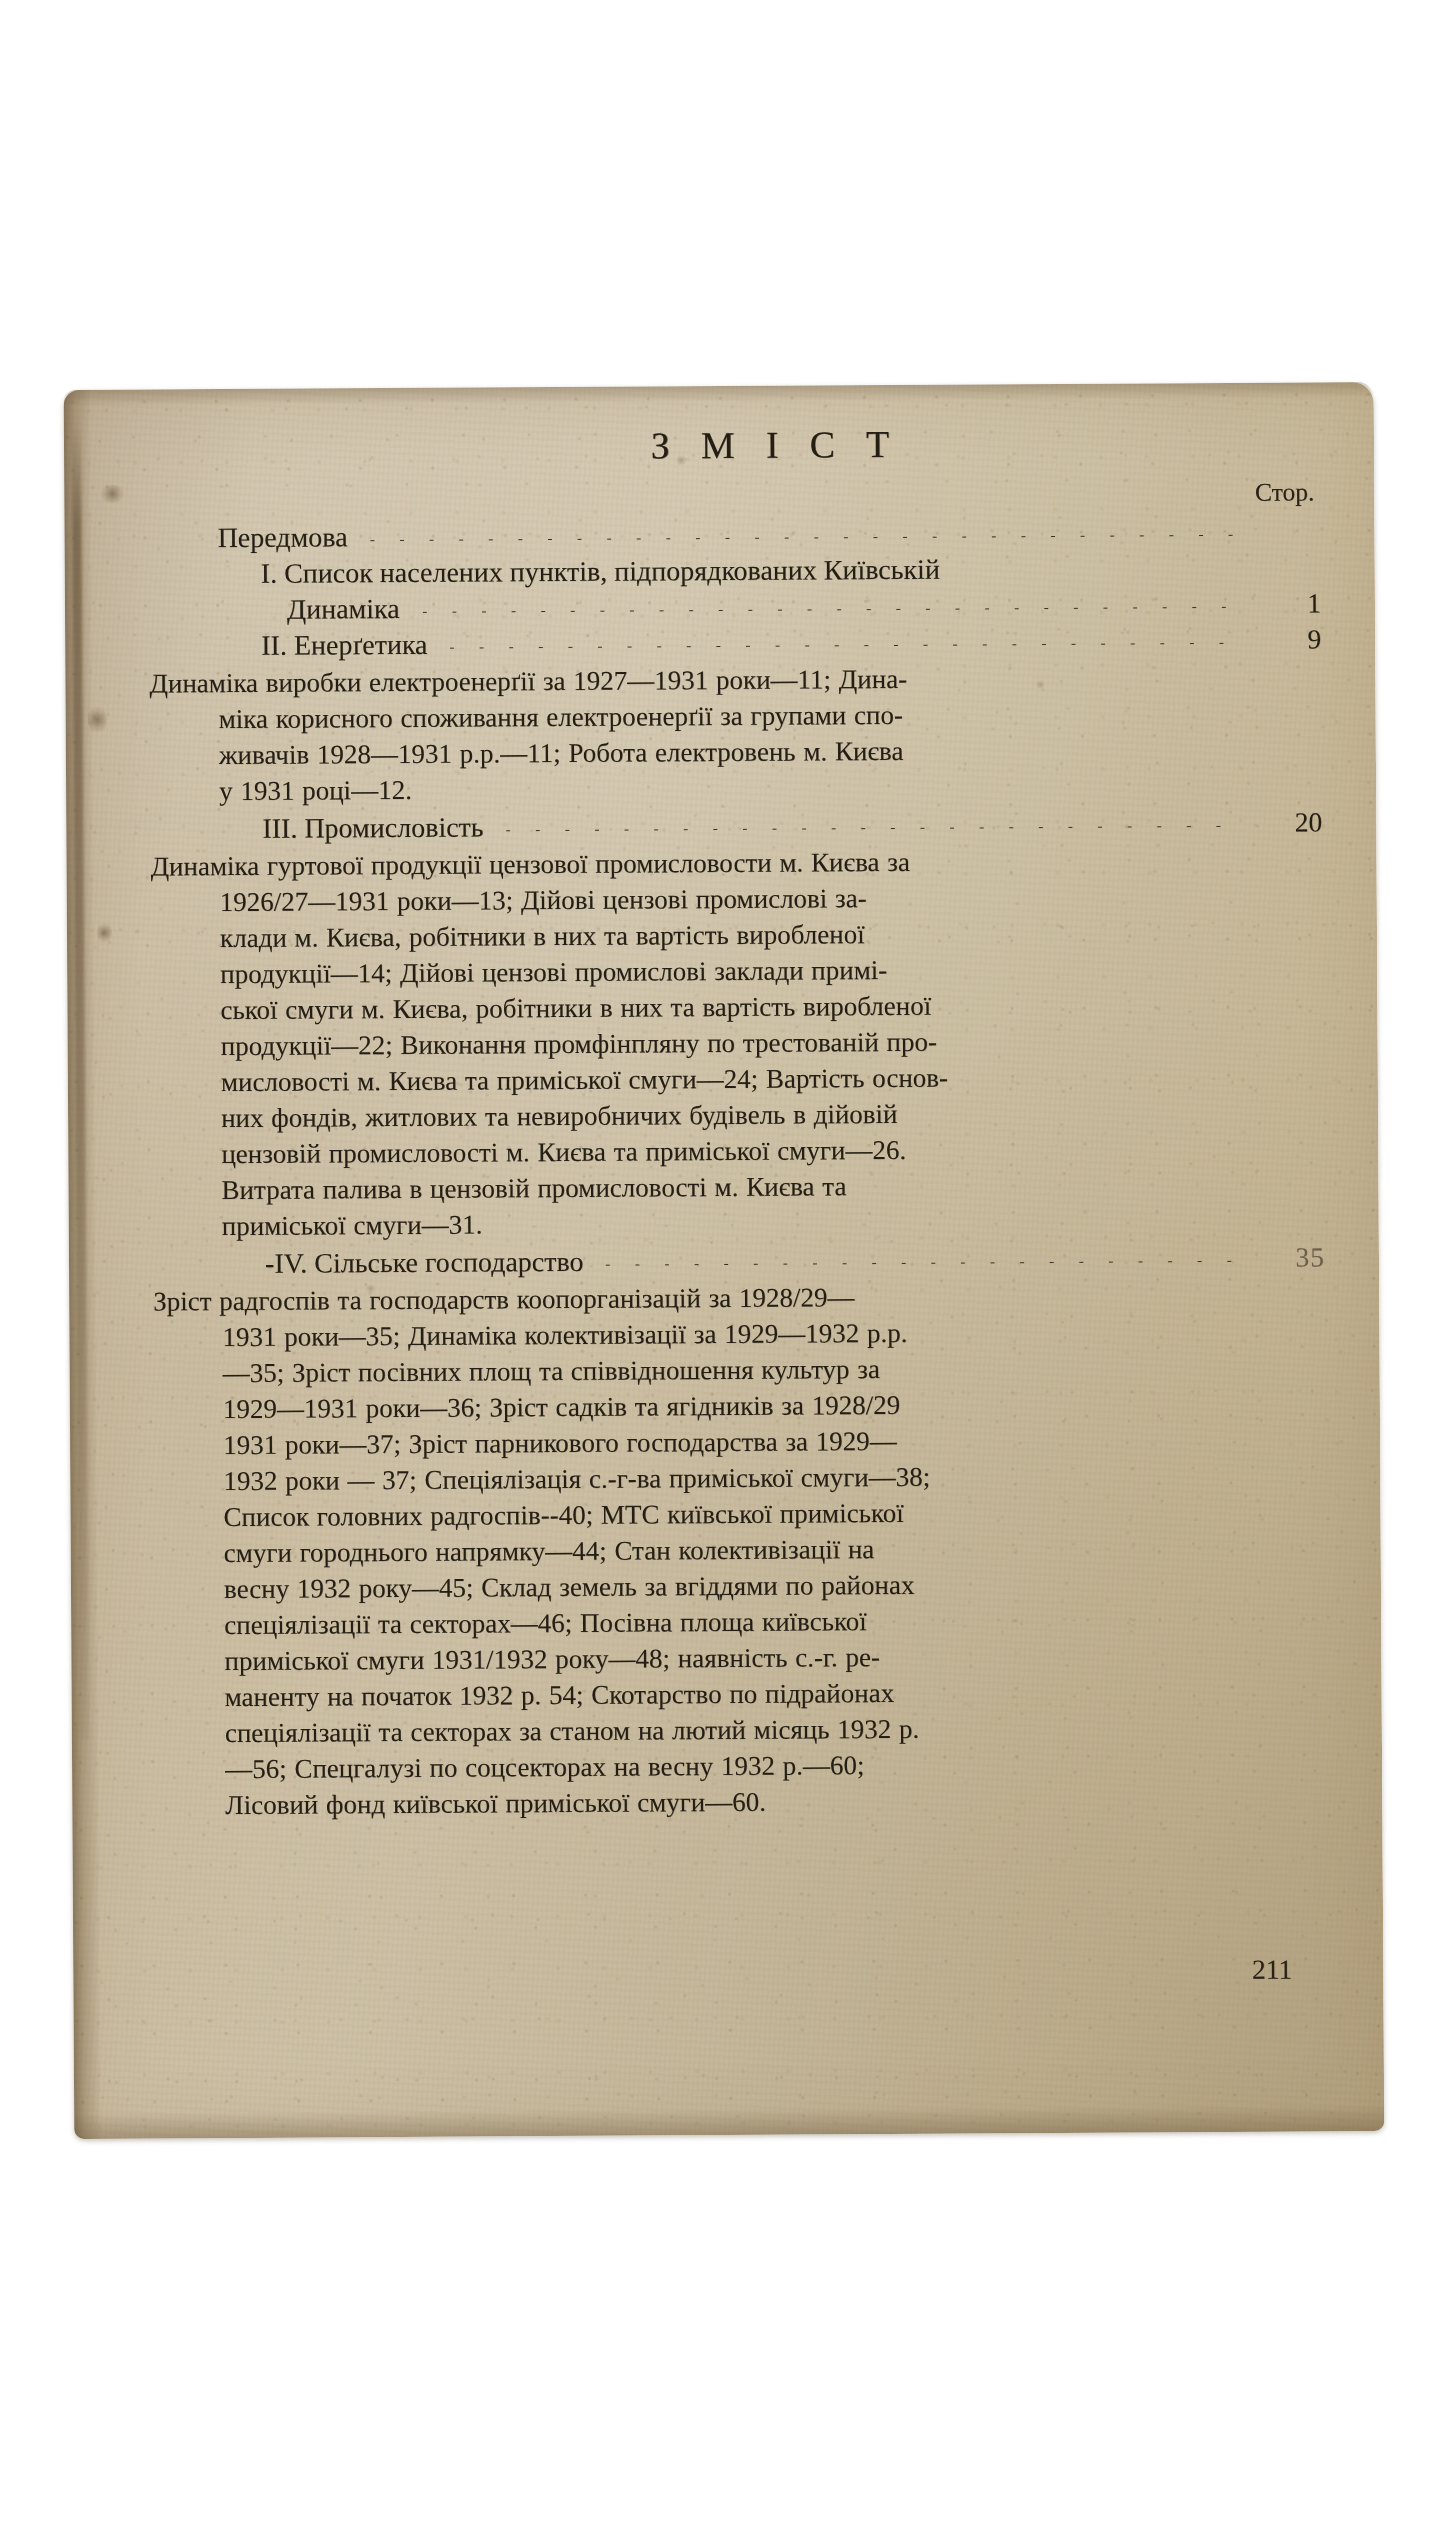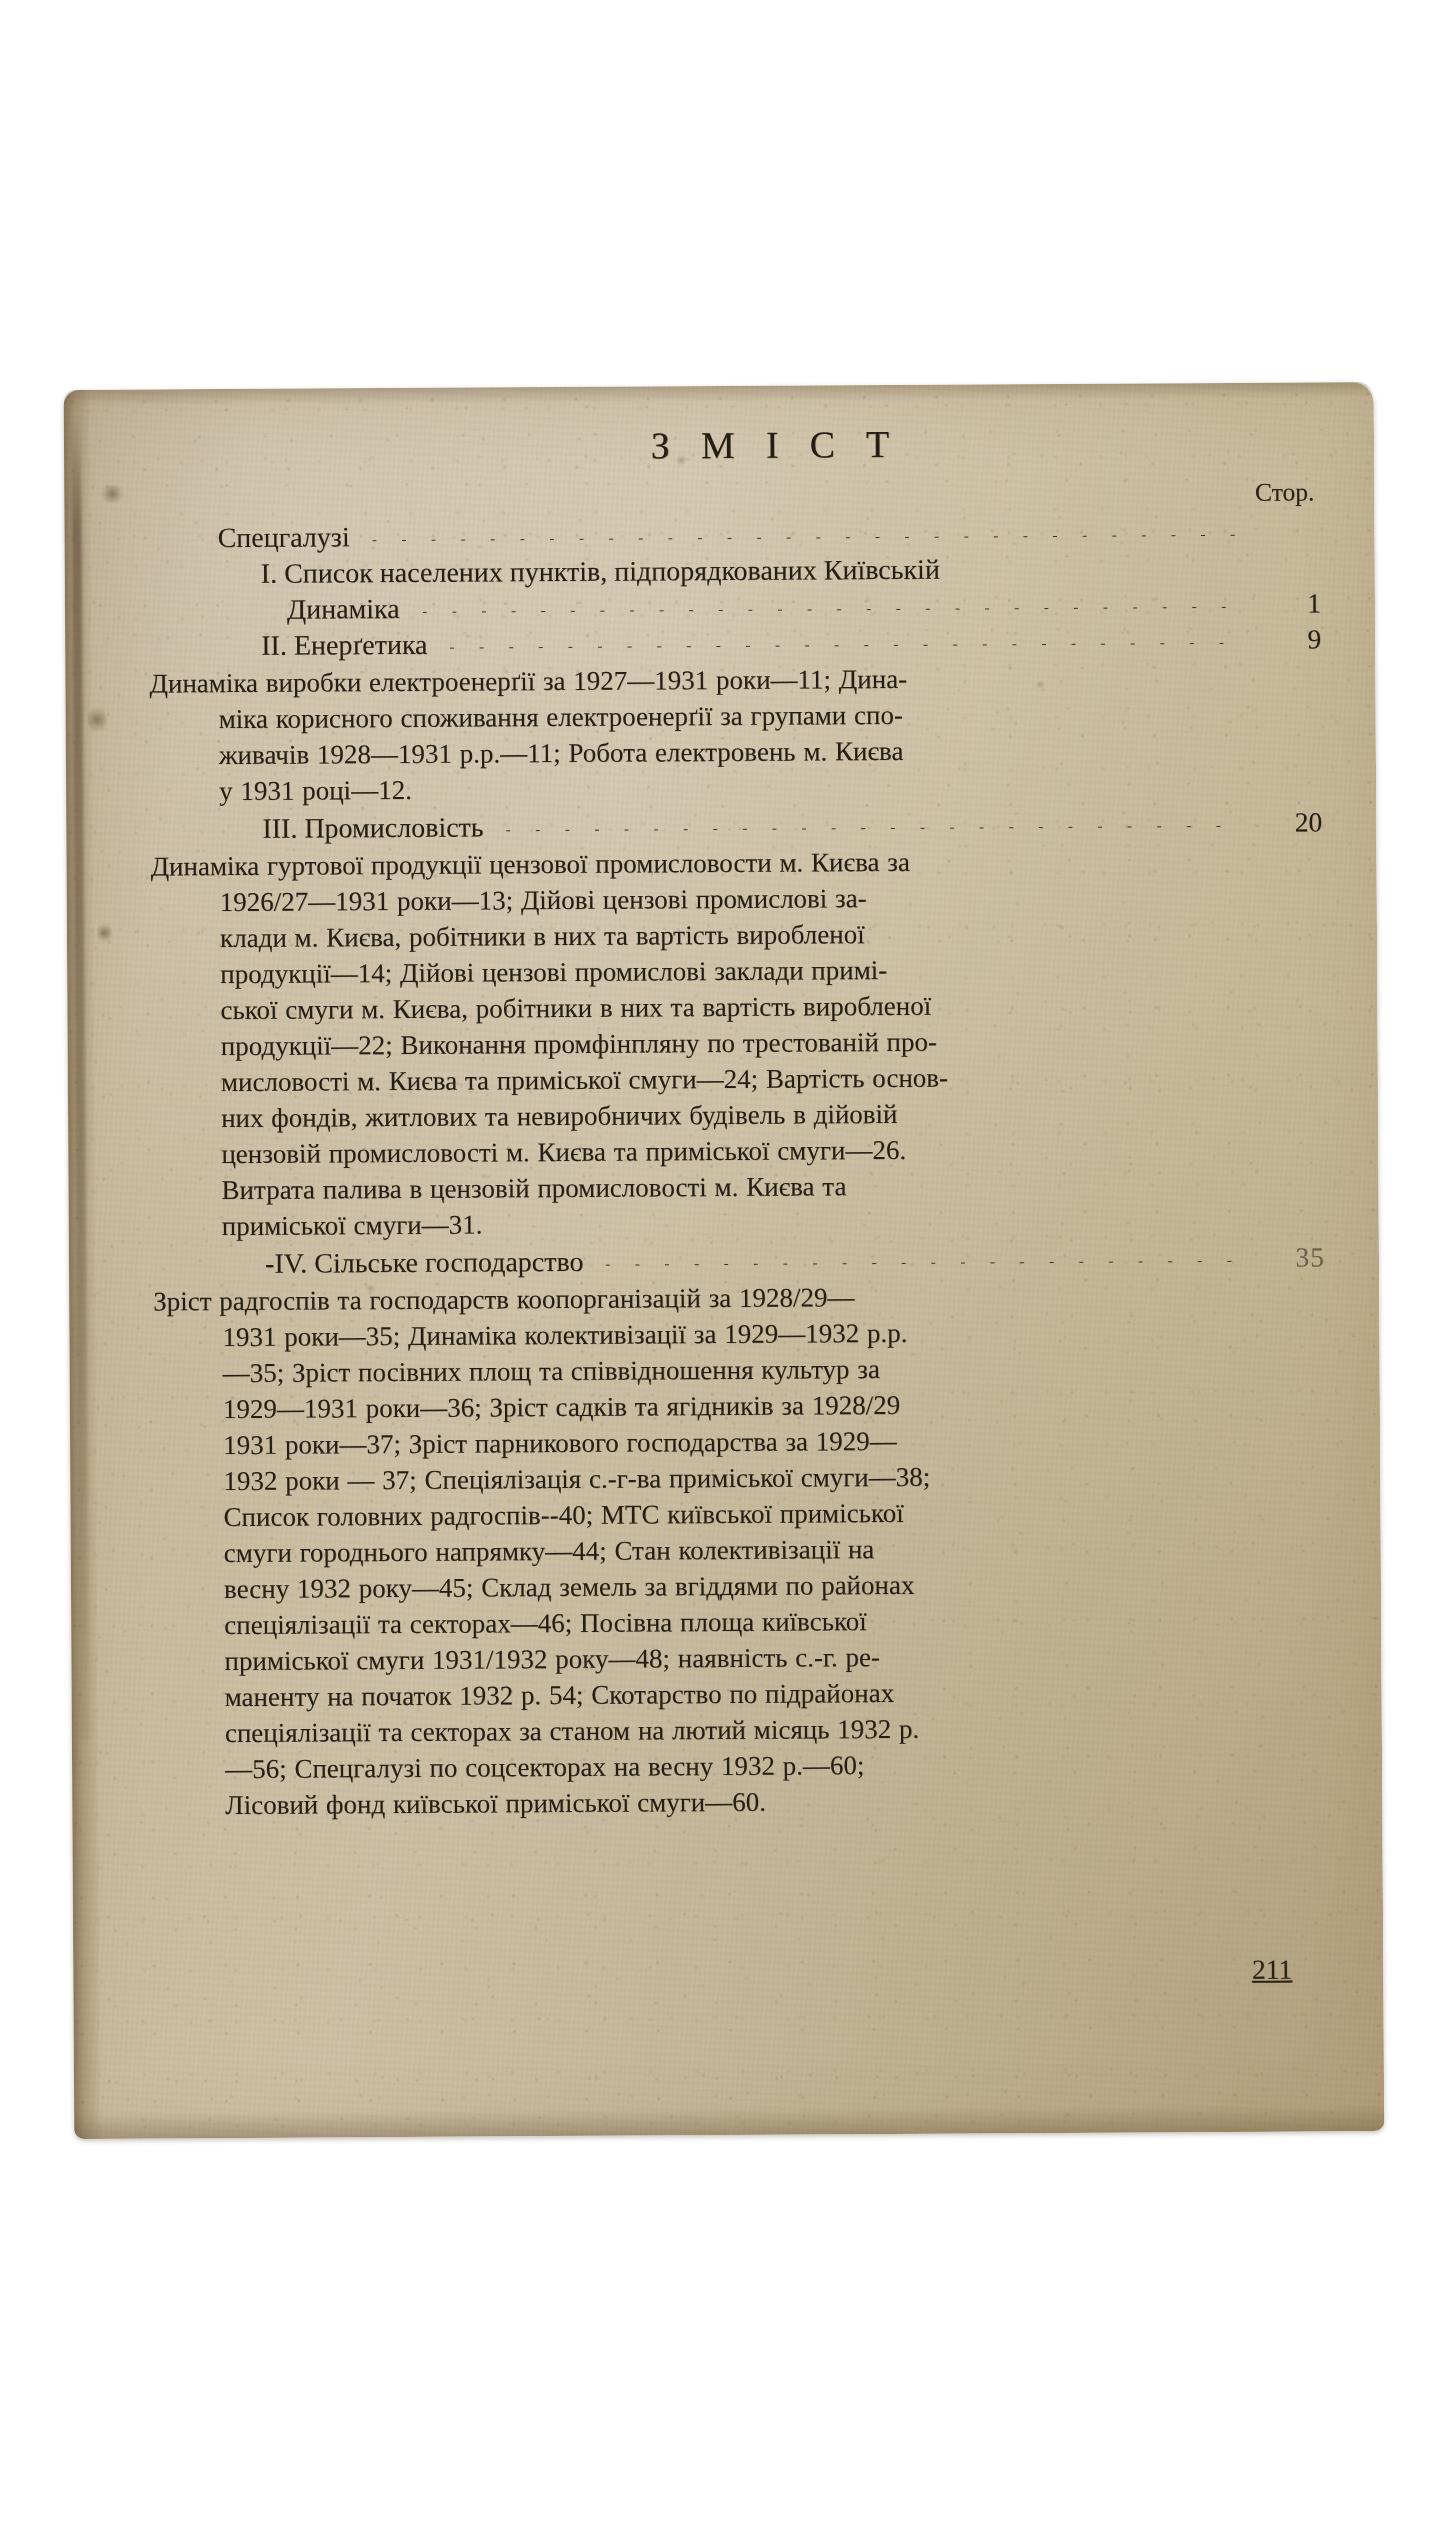--- a/index.html
+++ b/index.html
@@ -188,21 +188,20 @@
     white-space: nowrap;
   }
   .desc .ln.first { margin-left: -69px; }
 
   .folio {
     position: absolute;
     right: 91px;
     bottom: 146px;
     font-size: 27.6px;
     color: #2a2218;
-    text-decoration: underline;
   }
 
   
   .content, .folio { text-shadow: 0.4px 0.3px 0 rgba(60,46,26,0.30); }
 </style>
 </head>
 <body>
 
 <div id="scan">
 
@@ -223,21 +222,21 @@
     <div class="foxing" style="left:296px; top:896px; width:10.8px; height:8.9px;  opacity:.5;"></div>
 
     <div class="content">
 
       <div class="toc-title">З М І С Т</div>
 
       <div class="stor">Стор.</div>
 
       <div id="toc-list">
           <div class="toc-line no-pg">
-            <span class="lbl">Спецгалузі</span>
+            <span class="lbl">Передмова</span>
             <span class="leader"></span>
             <span class="pg"></span>
           </div>
           <div class="toc-line indent-roman no-pg">
             <span class="lbl">I. Список населених пунктів, підпорядкованих Київській</span>
             <span class="leader" style="background-image: none;"></span>
             <span class="pg"></span>
           </div>
           <div class="toc-line indent-cont">
             <span class="lbl">Динаміка</span>

